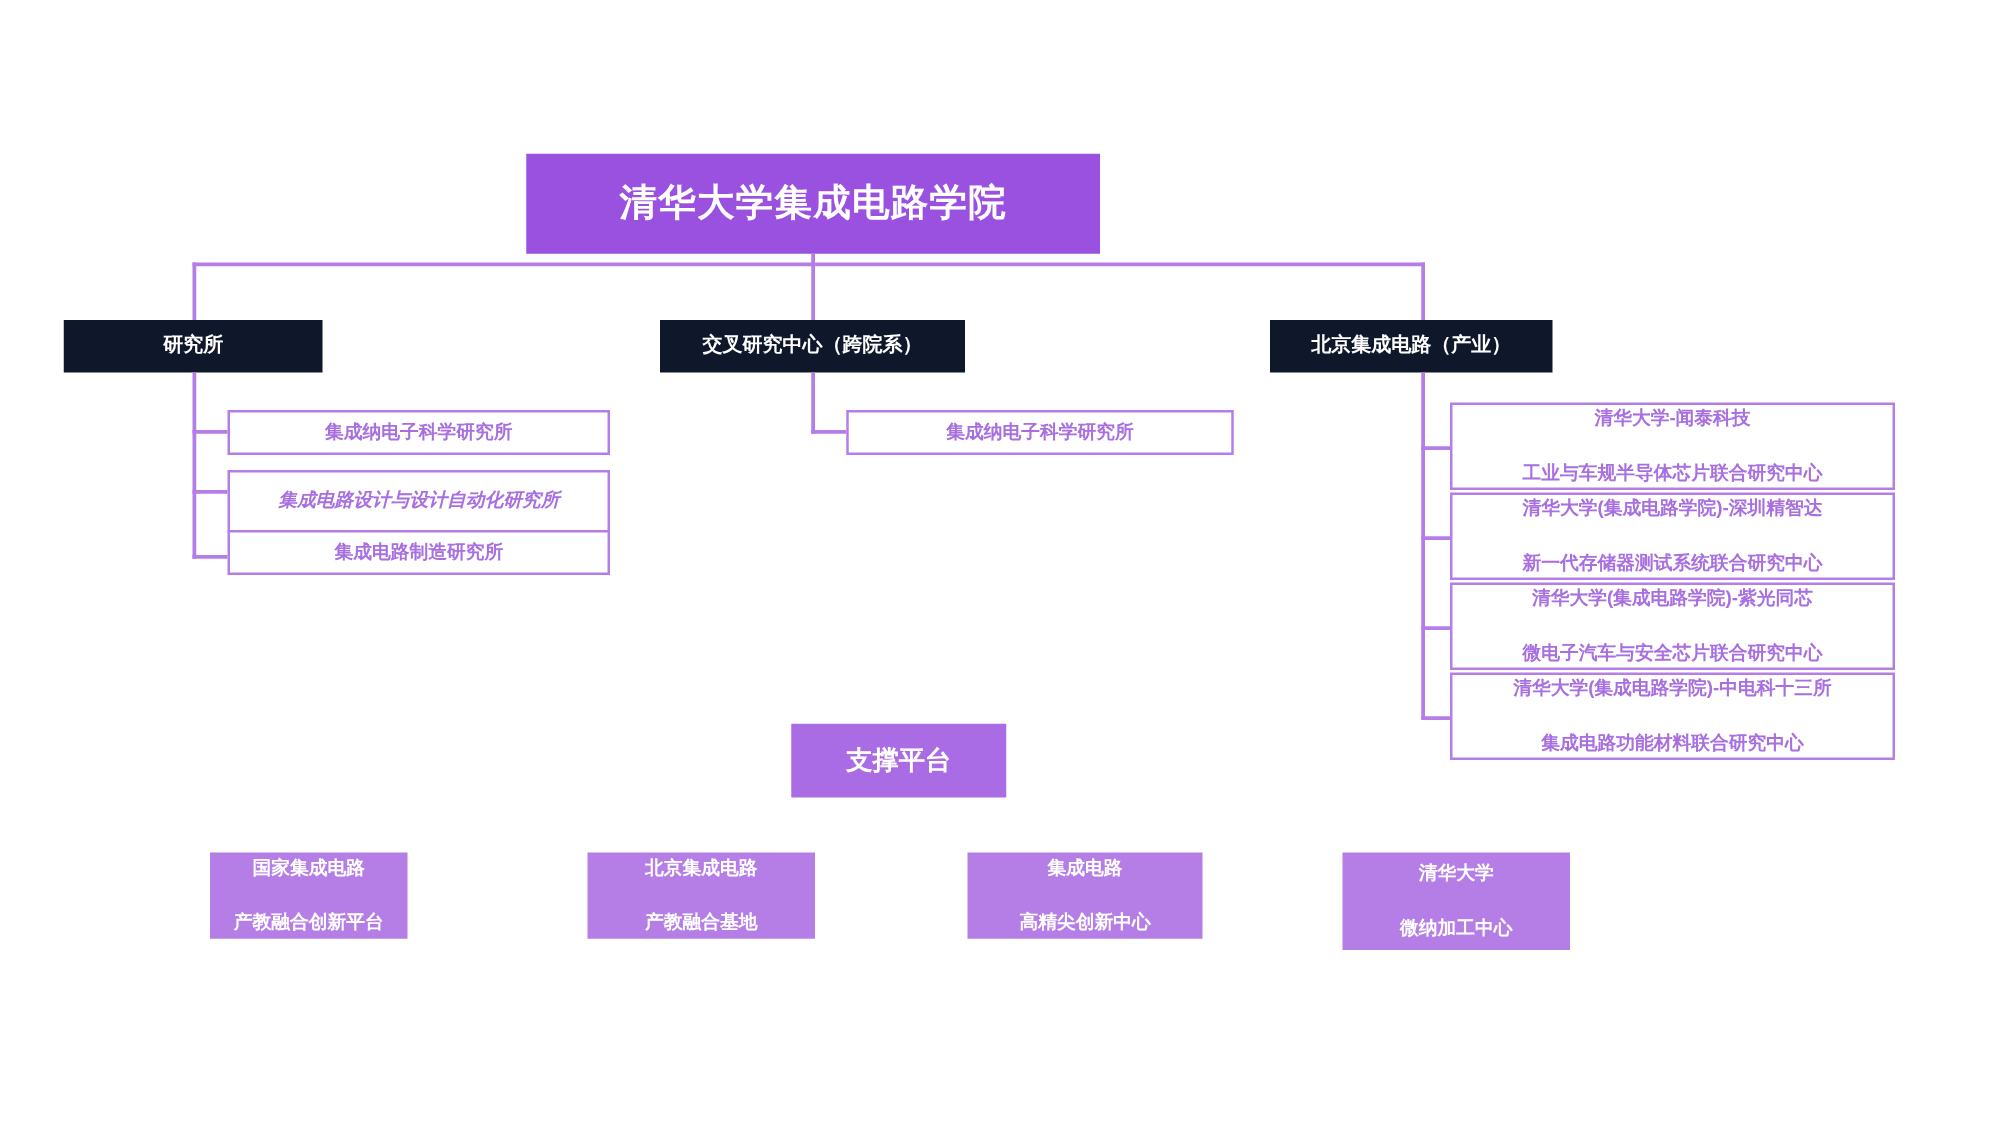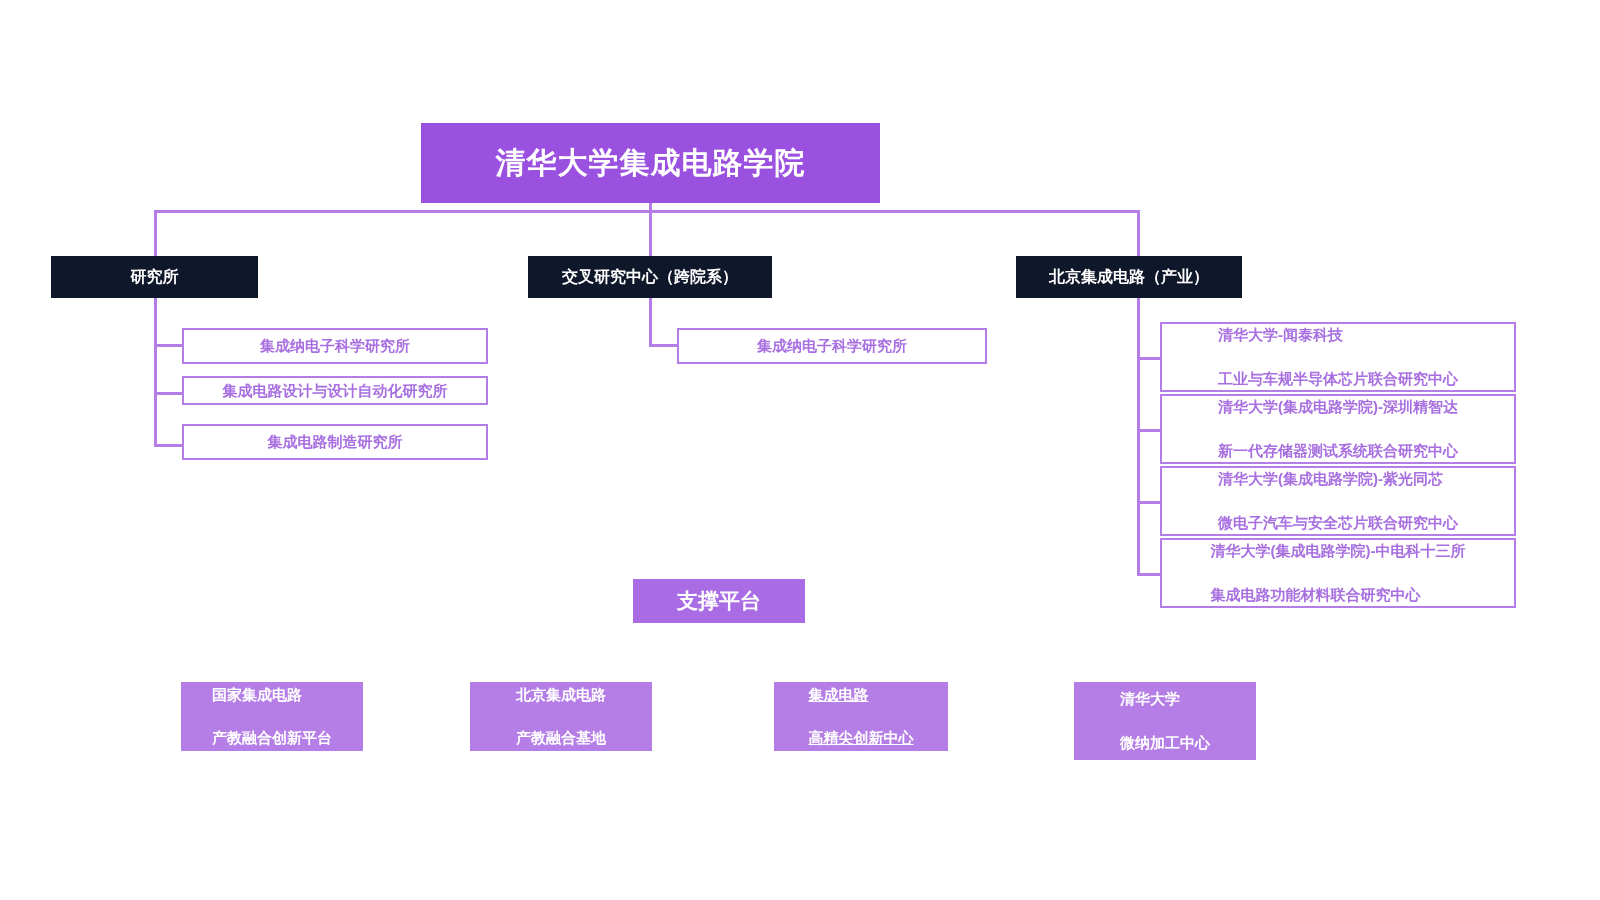--- a/index.html
+++ b/index.html
@@ -18,20 +18,21 @@
     overflow: hidden;
   }
 
   
   .node {
     position: absolute;
     box-sizing: border-box;
     display: flex;
     align-items: center;
     justify-content: center;
+    text-align: center;
     font-weight: bold;
     line-height: 1.32;
     white-space: pre-line;
   }
 
   
   .node.root {
     background: #9b51e0;
     color: #ffffff;
     font-size: 30px;
@@ -111,21 +112,21 @@
 
   <div class="conn v" style="left:154px; top:298px; width:3px; height:149px;"></div>
 
   <div class="conn h" style="left:154px; top:344px; width:30px; height:3px;"></div>
   <div class="conn h" style="left:154px; top:392px; width:30px; height:3px;"></div>
   <div class="conn h" style="left:154px; top:444px; width:30px; height:3px;"></div>
 
   <div class="node leaf" style="left:182px; top:328px; width:306px; height:36px;">
     <span>集成纳电子科学研究所</span>
   </div>
-  <div class="node leaf" style="left:182px; top:376px; width:306px; height:29px;">
+  <div class="node leaf" style="left:182px; top:376px; width:306px; height:50px;font-style:italic;">
     <span>集成电路设计与设计自动化研究所</span>
   </div>
   <div class="node leaf" style="left:182px; top:424px; width:306px; height:36px;">
     <span>集成电路制造研究所</span>
   </div>
 
   <div class="conn v" style="left:649px; top:298px; width:3px; height:49px;"></div>
   <div class="conn h" style="left:649px; top:344px; width:30px; height:3px;"></div>
 
   <div class="node leaf" style="left:677px; top:328px; width:310px; height:36px;">
@@ -159,39 +160,39 @@
     </div>
   </div>
 
   <div class="node leaf two-line" style="left:1160px; top:538px; width:356px; height:70px;">
     <div>
       <div>清华大学(集成电路学院)-中电科十三所</div>
       <div>集成电路功能材料联合研究中心</div>
     </div>
   </div>
 
-  <div class="node platform-head" style="left:633px; top:579px; width:172px; height:44px;">
+  <div class="node platform-head" style="left:633px; top:579px; width:172px; height:59px;">
     <span>支撑平台</span>
   </div>
 
-  <div class="node platform" style="left:181px; top:682px; width:182px; height:69px;">
+  <div class="node platform" style="left:168px; top:682px; width:158px; height:69px;">
     <div>
       <div>国家集成电路</div>
       <div>产教融合创新平台</div>
     </div>
   </div>
 
   <div class="node platform" style="left:470px; top:682px; width:182px; height:69px;">
     <div>
       <div>北京集成电路</div>
       <div>产教融合基地</div>
     </div>
   </div>
 
-  <div class="node platform" style="left:774px; top:682px; width:174px; height:69px;text-decoration:underline;">
+  <div class="node platform" style="left:774px; top:682px; width:188px; height:69px;">
     <div>
       <div>集成电路</div>
       <div>高精尖创新中心</div>
     </div>
   </div>
 
   <div class="node platform" style="left:1074px; top:682px; width:182px; height:78px;">
     <div>
       <div>清华大学</div>
       <div>微纳加工中心</div>

